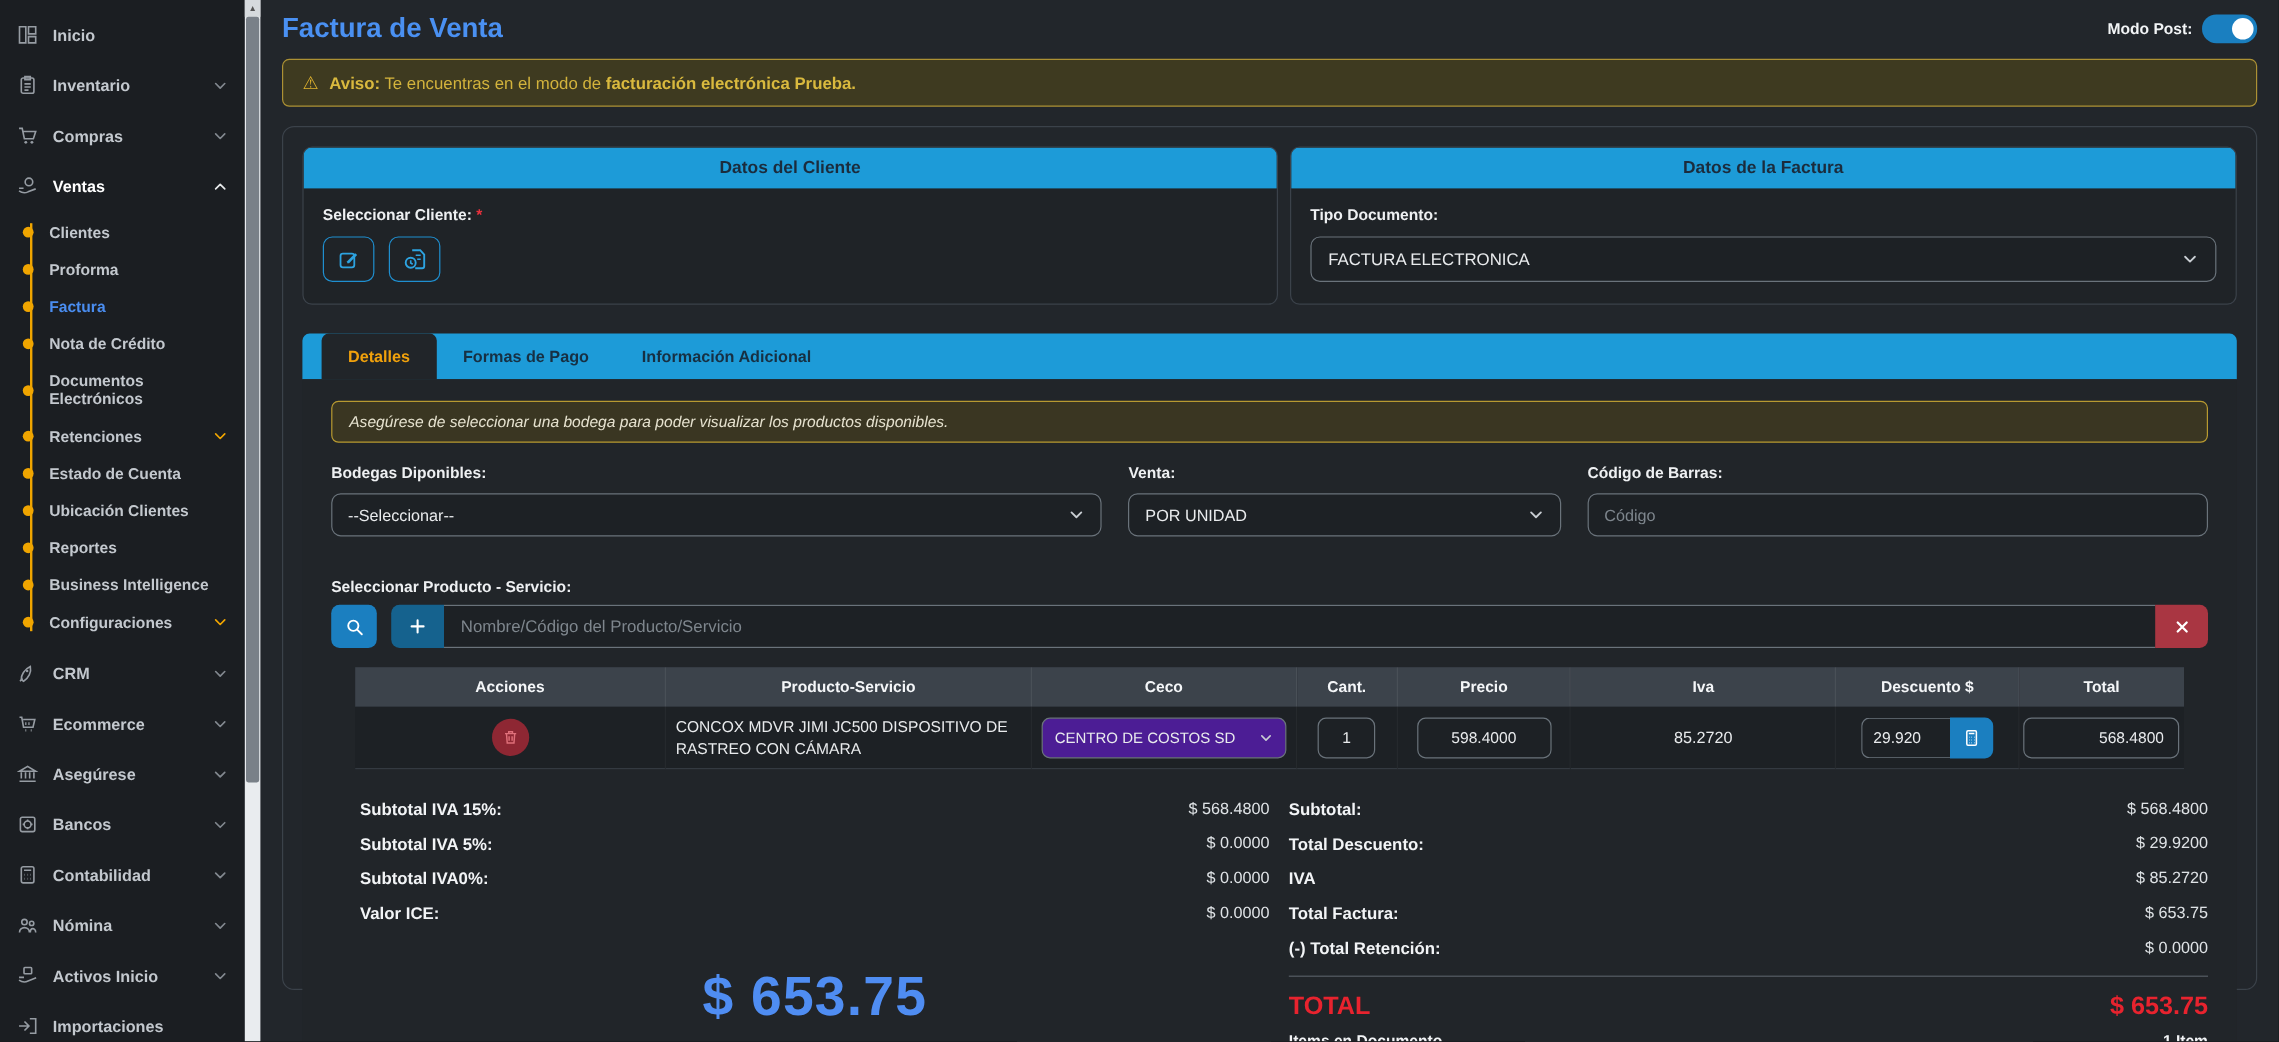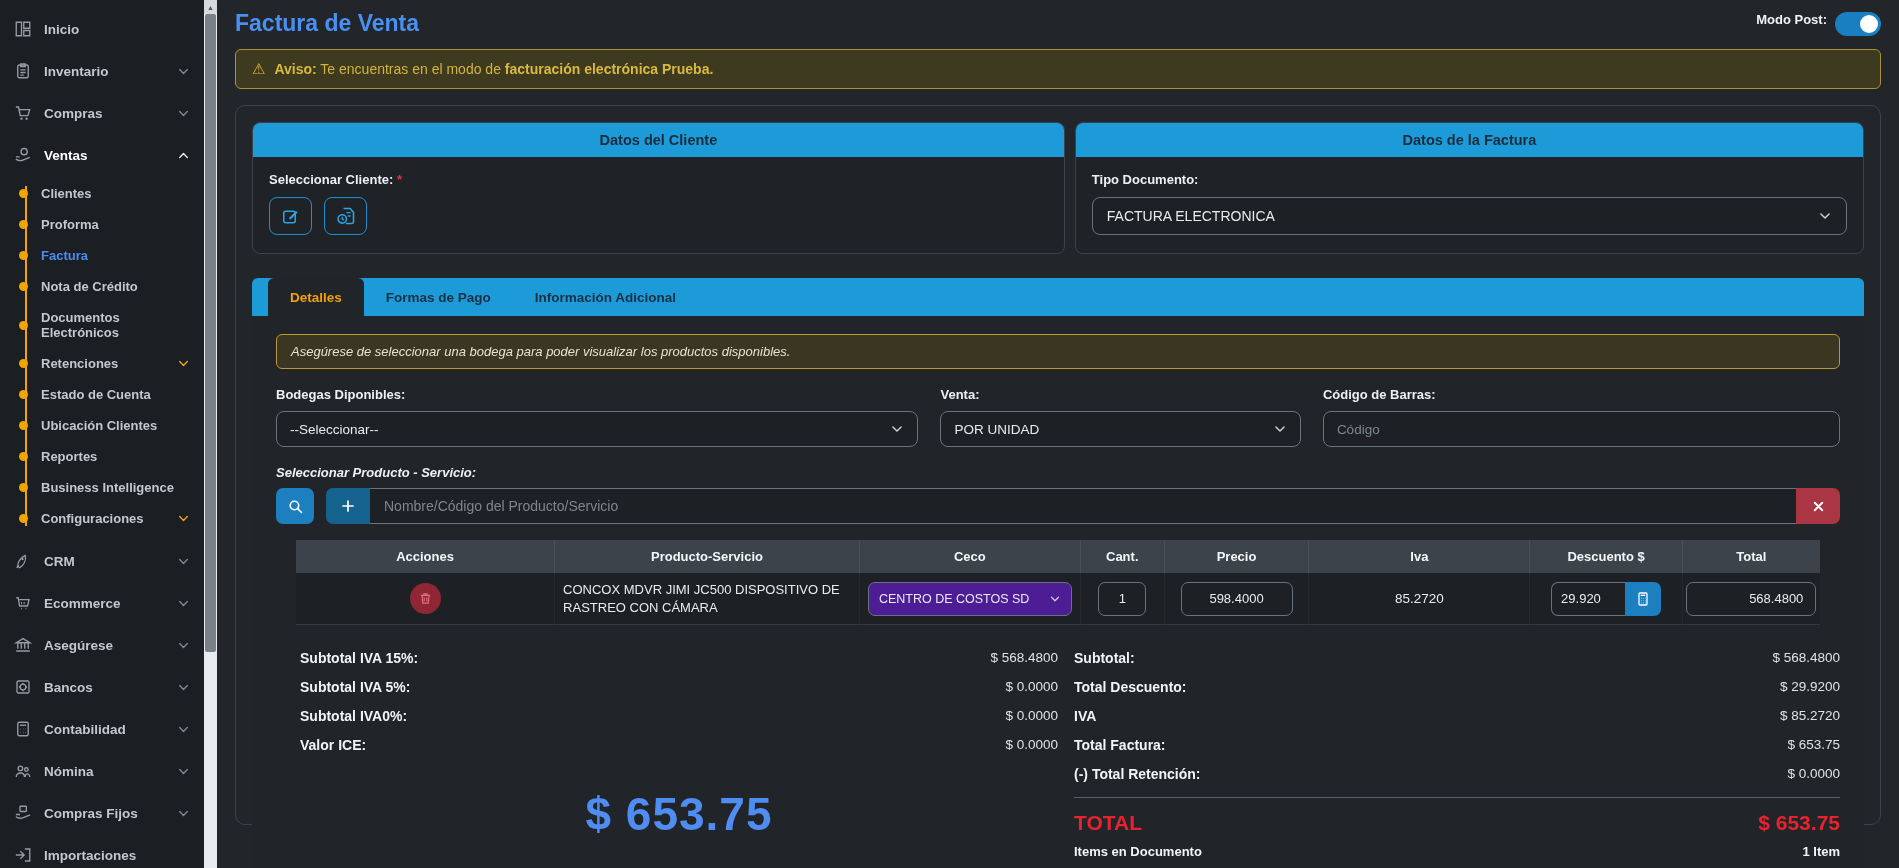--- a/index.html
+++ b/index.html
@@ -22,21 +22,21 @@
 
   
   .sb-scroll{width:13px;height:100%;background:#e9ecef;flex:none;position:relative;}
   .sb-btn{height:14px;width:13px;background:#d6dadd;color:#555;font-size:7px;display:flex;align-items:center;justify-content:center;cursor:pointer;}
   .sb-thumb{position:absolute;top:14px;left:1px;width:11px;height:638px;background:#798088;border-radius:2px;cursor:pointer;}
 
   
   .main{flex:1;height:100%;overflow:hidden;padding:10px 18px 0 18px;}
   .top-row{display:flex;align-items:center;justify-content:space-between;}
   .page-title{color:#4a90f2;font-size:23px;font-weight:700;}
-  .modo{display:flex;gap:8px;}
+  .modo{display:flex;align-items:center;gap:8px;}
   .modo-label{color:#f2f4f6;font-weight:700;font-size:13px;}
   .toggle{width:46px;height:24px;border-radius:13px;background:#1a7fc0;position:relative;cursor:pointer;flex:none;}
   .toggle .knob{position:absolute;right:3px;top:3px;width:18px;height:18px;border-radius:50%;background:#fff;}
 
   .warning{margin-top:12px;border:1px solid #ac9134;background:#3e3a20;border-radius:6px;padding:10px 16px;display:flex;align-items:center;gap:9px;color:#d3b33c;font-size:14px;}
   .warning .wicon{color:#e0b32e;font-size:15px;}
   .warning b{color:#d9b93e;}
 
   .wrapper{margin-top:16px;border:1px solid #3b424a;border-radius:10px;padding:16px;height:720px;}
 
@@ -63,21 +63,21 @@
   .tabbody{background:#212529;border-radius:0 0 6px 6px;padding:18px 24px 24px 24px;}
 
   .notice{border:1px solid #b89a31;background:#3a3622;border-radius:6px;padding:9px 14px;color:#e6e2cf;font-size:13px;font-style:italic;}
 
   .formrow{display:flex;gap:22px;margin-top:16px;}
   .fcol1{flex:41;} .fcol2{flex:23;} .fcol3{flex:33;}
   .sselect{height:36px;border:1px solid #6a737b;border-radius:8px;background:#1d2125;display:flex;align-items:center;justify-content:space-between;padding:0 13px;color:#e9ebed;font-size:13.5px;cursor:pointer;margin-top:8px;}
   .tinput{height:36px;width:100%;border:1px solid #6a737b;border-radius:8px;background:#1d2125;color:#e9ebed;font-size:13.5px;padding:0 13px;outline:none;margin-top:8px;}
   .tinput::placeholder,.ig-input::placeholder,.pg-input::placeholder{color:#7e868d;}
 
-  .prod-label{margin-top:18px;font-style:italic;}
+  .prod-label{margin-top:34px;}
   .searchrow{display:flex;gap:12px;margin-top:8px;}
   .btn-search{width:38px;height:36px;background:#1b7fc0;border-radius:7px;display:flex;align-items:center;justify-content:center;color:#fff;cursor:pointer;flex:none;}
   .pgroup{display:flex;flex:1;height:36px;}
   .pg-prefix{width:44px;background:#15628e;border-radius:7px 0 0 7px;display:flex;align-items:center;justify-content:center;color:#fff;cursor:pointer;flex:none;}
   .pg-input{flex:1;background:#1d2125;border:1px solid #6a737b;border-left:none;border-right:none;color:#e9ebed;font-size:14px;padding:0 14px;outline:none;min-width:0;}
   .pg-suffix{width:44px;background:#a93642;border-radius:0 7px 7px 0;display:flex;align-items:center;justify-content:center;color:#fff;cursor:pointer;flex:none;}
 
   
   .table{margin:16px 20px 0 20px;}
   .thead,.trow{display:grid;grid-template-columns:17% 20% 14.5% 5.5% 9.5% 14.5% 10% 9%;}
@@ -390,21 +390,21 @@
             <use href="#i-chev-down"></use>
           </svg>
         </span>
     </div>
     <div class="side-item">
       <span class="micon">
           <svg width="18" height="18" viewBox="0 0 24 24">
             <use href="#i-asset"></use>
           </svg>
         </span>
-      <span>Compras Fijos</span>
+      <span>Activos Inicio</span>
       <span class="chev">
           <svg width="13" height="13" viewBox="0 0 24 24">
             <use href="#i-chev-down"></use>
           </svg>
         </span>
     </div>
     <div class="side-item">
       <span class="micon">
           <svg width="18" height="18" viewBox="0 0 24 24">
             <use href="#i-import"></use>

